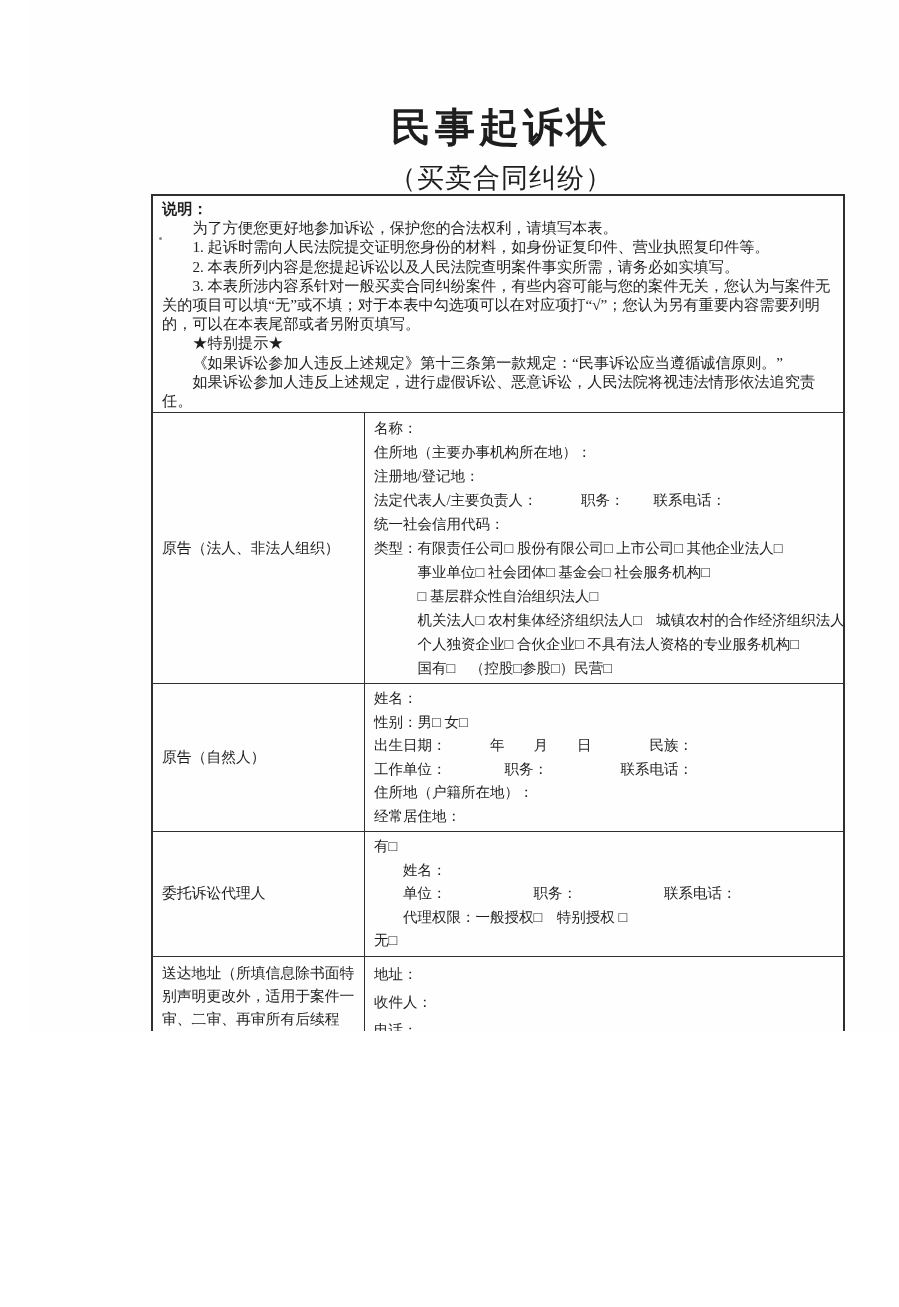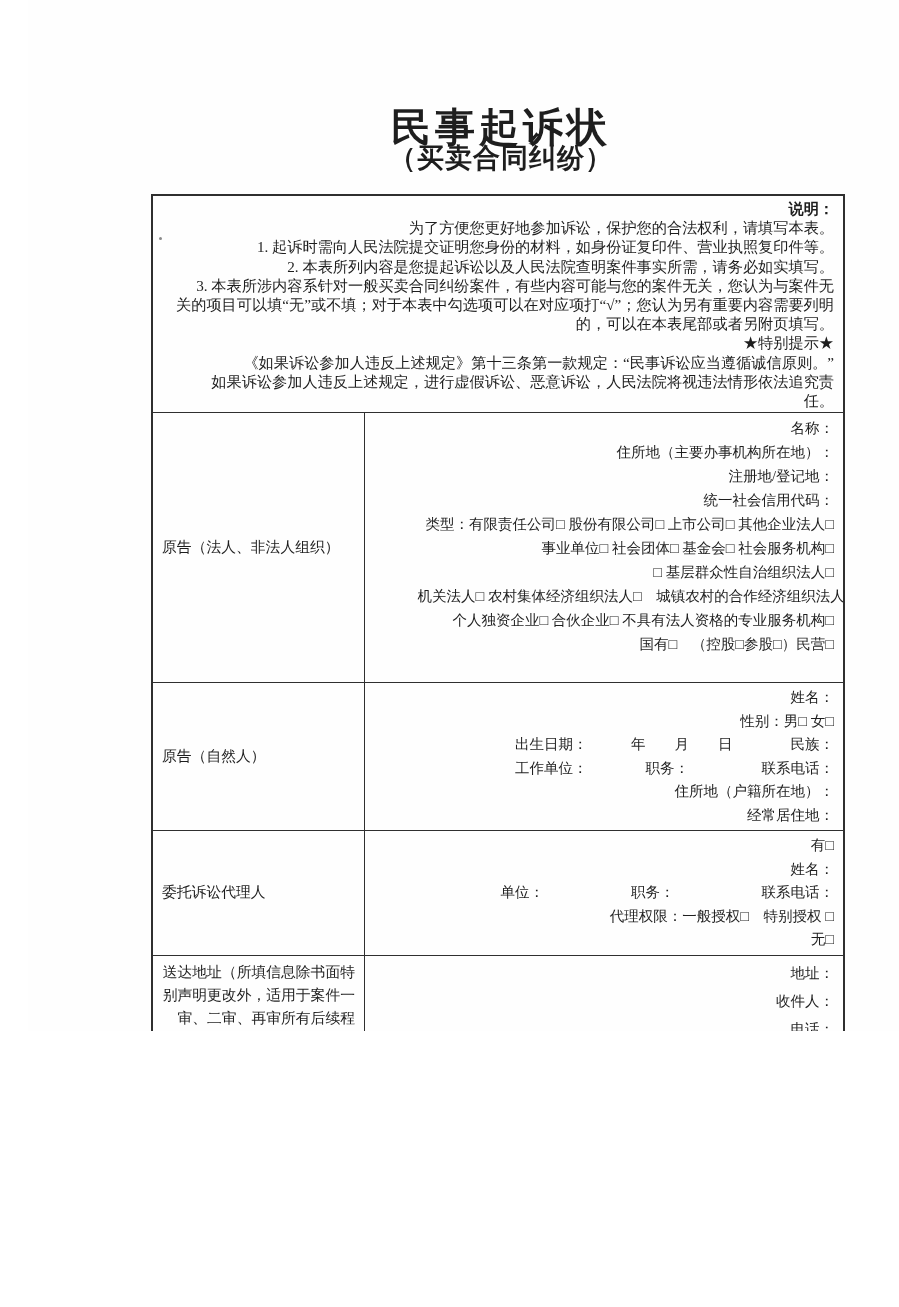--- a/index.html
+++ b/index.html
@@ -16,34 +16,33 @@
   .doc-title {
     position: absolute;
     top: 100px; left: 123px; width: 700px;
     text-align: center;
     font-size: 40px;
     font-weight: 700;
     letter-spacing: 4px;
   }
   .doc-subtitle {
     position: absolute;
-    top: 140px; left: 123px; width: 700px;
+    top: 160px; left: 123px; width: 700px;
     text-align: center;
     font-size: 27px;
-    font-weight: 700;
+    font-weight: 400;
     letter-spacing: 1px;
   }
   .form-table {
     position: absolute;
     left: 123px; top: 194px;
     width: 694px;
     border: 2px solid #2f2f2f;
     box-sizing: border-box;
     background: #fefefe;
-    text-align: right;
   }
   .notice {
     box-sizing: border-box;
     min-height: 211px;
     padding: 3px 9px 2px 9px;
     font-size: 15.2px;
     line-height: 19.2px;
   }
   .notice-heading { font-weight: 700; }
   .notice p { margin: 0; text-indent: 2em; }
@@ -124,20 +123,21 @@
       <p>如果诉讼参加人违反上述规定，进行虚假诉讼、恶意诉讼，人民法院将视违法情形依法追究责任。</p>
     </div>
 
 
     <div class="trow r-org">
       <div class="tlabel">原告（法人、非法人组织）</div>
       <div class="tcontent">
         <div class="line">名称：</div>
         <div class="line">住所地（主要办事机构所在地）：</div>
         <div class="line">注册地/登记地：</div>
+        <div class="line">法定代表人/主要负责人：　　　职务：　　联系电话：</div>
         <div class="line">统一社会信用代码：</div>
         <div class="line">类型：有限责任公司□ 股份有限公司□ 上市公司□ 其他企业法人□</div>
         <div class="line">　　　事业单位□ 社会团体□ 基金会□ 社会服务机构□</div>
         <div class="line">　　　□ 基层群众性自治组织法人□</div>
         <div class="line">　　　机关法人□ 农村集体经济组织法人□　城镇农村的合作经济组织法人</div>
         <div class="line">　　　个人独资企业□ 合伙企业□ 不具有法人资格的专业服务机构□</div>
         <div class="line">　　　国有□　（控股□参股□）民营□</div>
       </div>
     </div>
 

